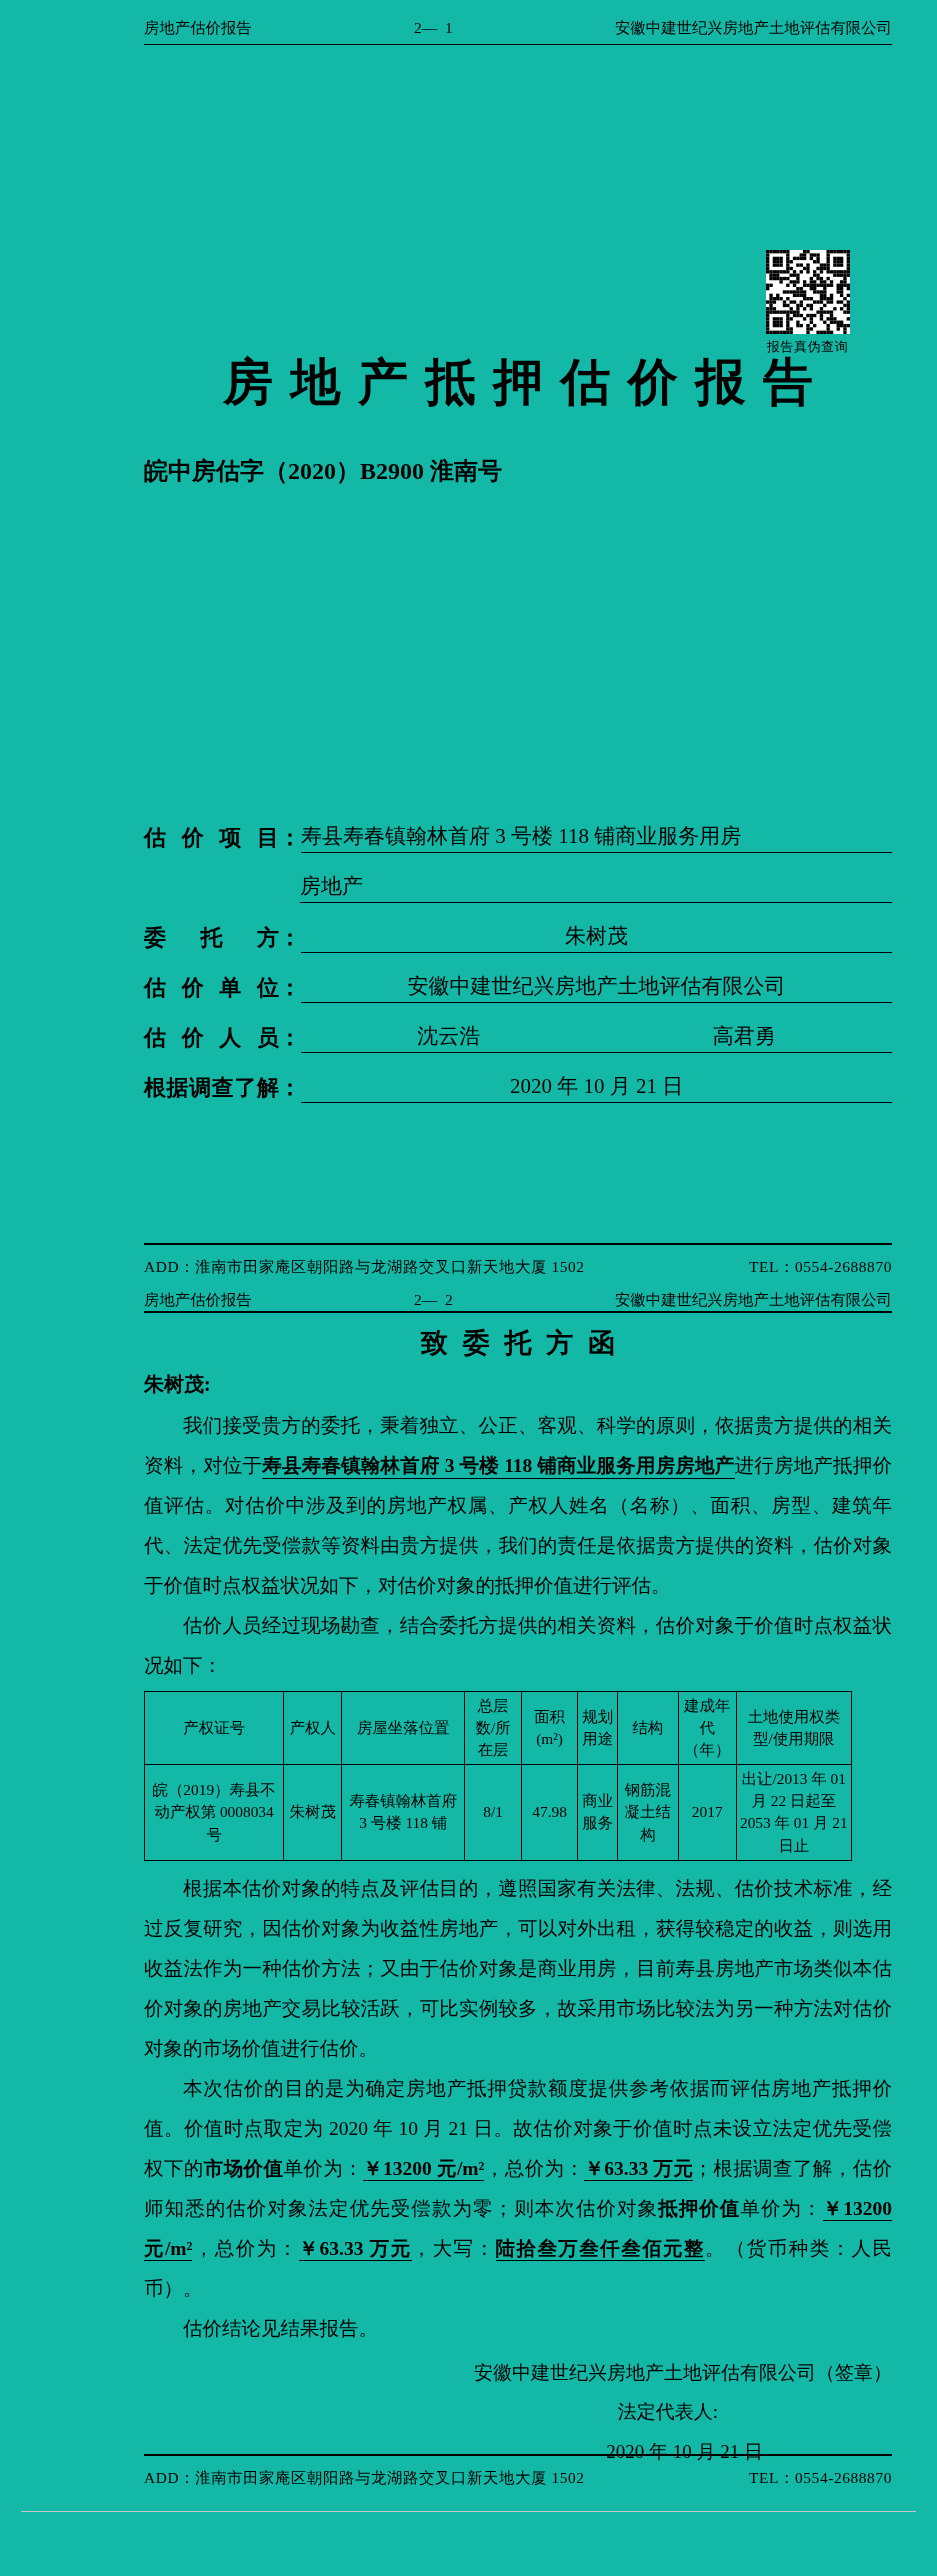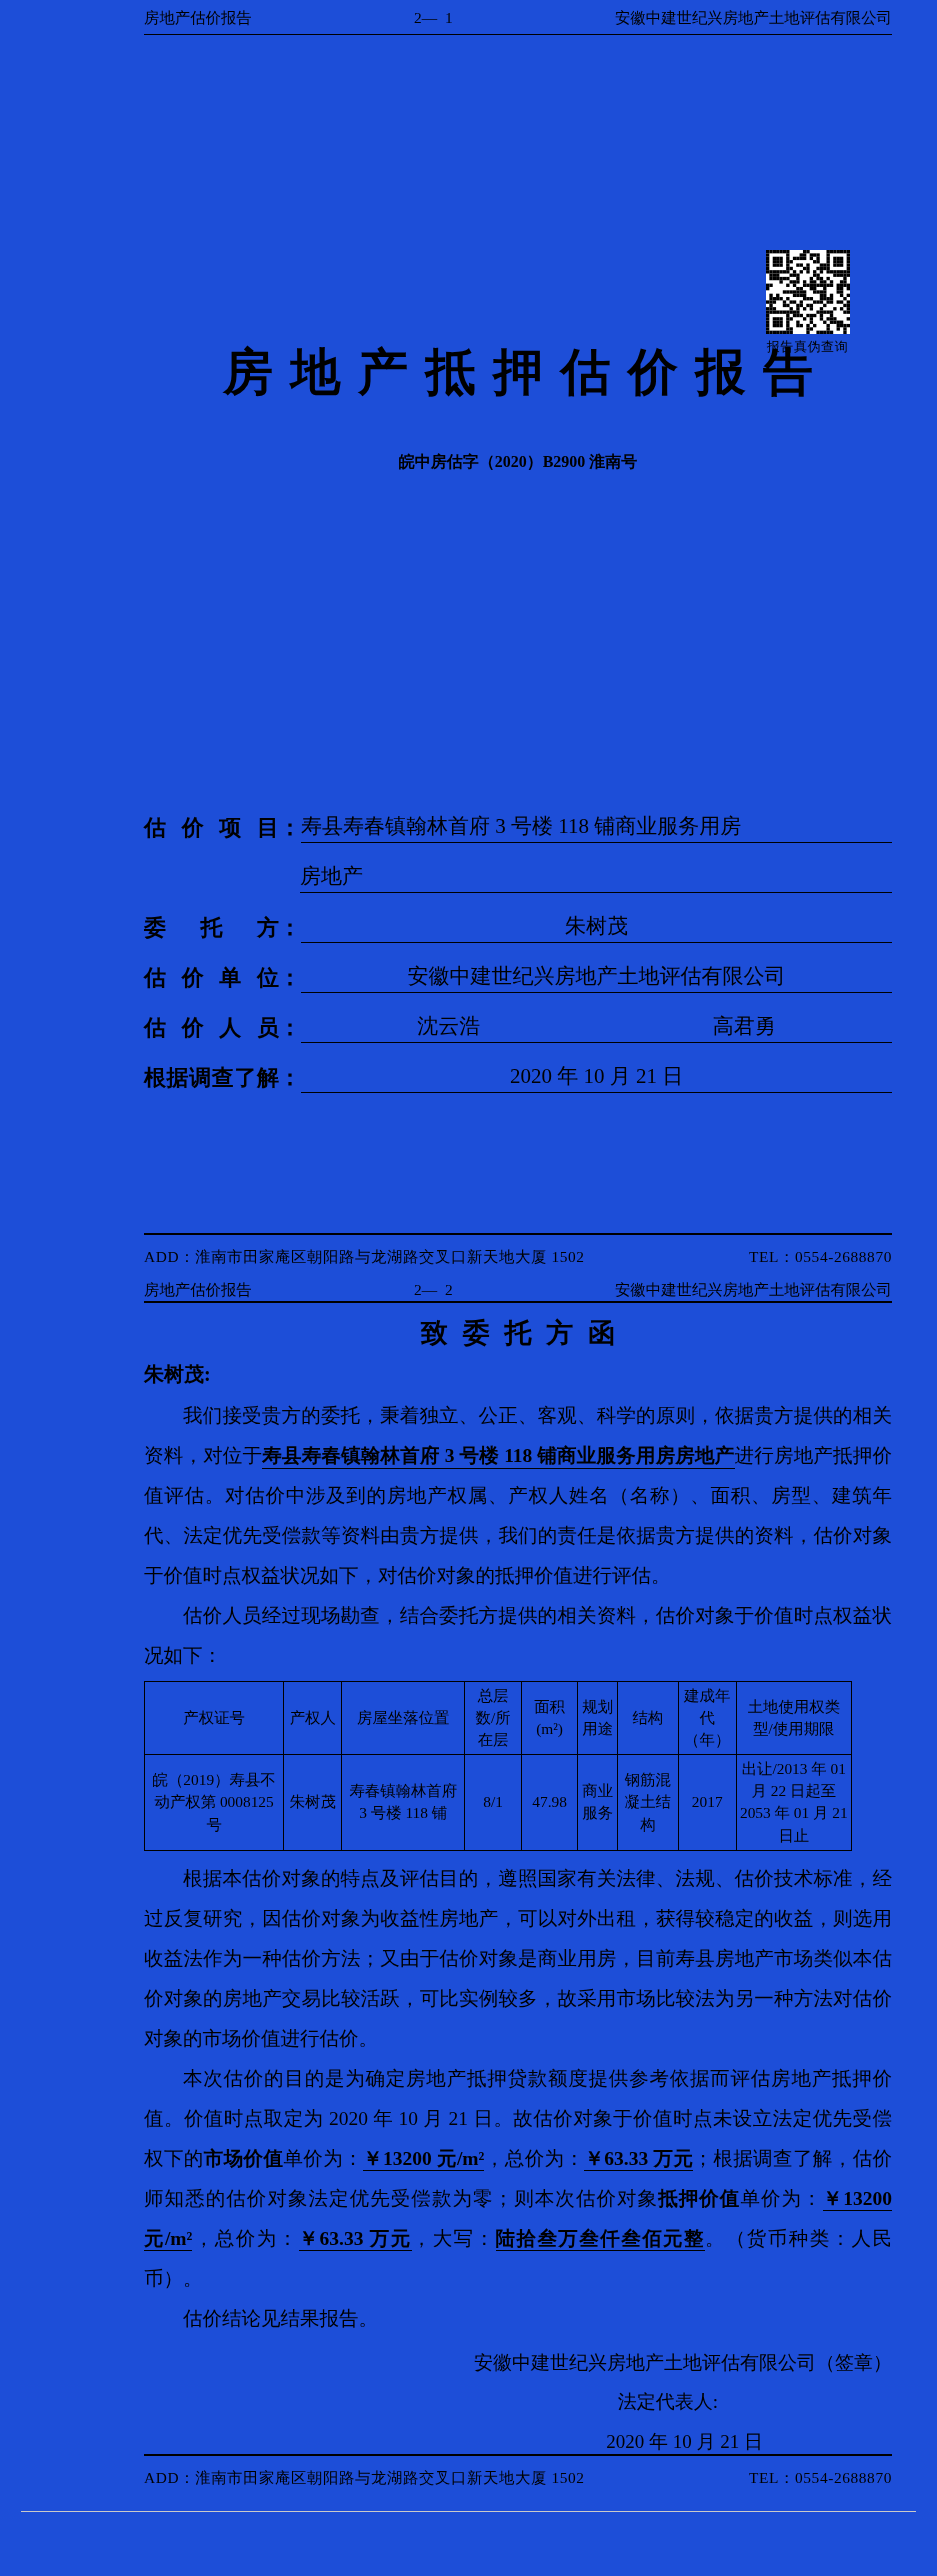--- a/index.html
+++ b/index.html
@@ -1,38 +1,38 @@
 <!DOCTYPE html>
 <html style="font-size:9.4px"><head>
 <meta charset="utf-8">
 <style>
   html,body { margin:0; padding:0; background:#ffffff; }
   body { font-family:"Liberation Serif","DejaVu Serif",serif; color:#000; }
   .sheet { position:relative; width:937px; height:2576px; box-sizing:border-box;
-           padding:9px 45px 0 144px; background:#1d4ed8; overflow:hidden; }
+           padding:19px 45px 0 144px; background:#14b8a6; overflow:hidden; }
 
   
   .hdr { display:flex; justify-content:space-between; align-items:flex-end;
          font-size:15.4px; line-height:17.7px; padding-bottom:7px; border-bottom:1.8px solid #000; }
   .hdr .c { white-space:pre; }
   .hdr2 { margin-top:15.4px; padding-bottom:2.4px; border-bottom:2.4px solid #000; }
   .ftr { display:flex; justify-content:space-between; border-top:2.4px solid #000;
          padding-top:13px; font-size:15.4px; line-height:17.7px; margin-top:120px; letter-spacing:0.6px; }
   .ftr2 { position:absolute; left:144px; right:45px; top:2454px; margin-top:0; }
   .bottomline { position:absolute; left:21px; right:21px; top:2511px; height:0.6px; background:#c9c9c9; }
 
   
   .qrbox { position:absolute; left:763px; top:250px; width:89px; text-align:center; }
   .qrbox svg { display:block; width:84px; height:84px; margin:0 auto; }
   .qrcap { font-size:13px; margin-top:3.5px; letter-spacing:0.6px; }
 
   
   .title { margin:312px 0 0 0; font-size:50px; line-height:50px; font-weight:bold;
            text-align:center; letter-spacing:0.35em; text-indent:0.35em; white-space:nowrap; }
-  .subtitle { margin-top:53px; font-size:16px; line-height:23.6px; font-weight:bold; text-align:center; }
+  .subtitle { margin-top:53px; font-size:24px; line-height:23.6px; font-weight:bold; }
 
   .form { margin-top:340px; }
   .frow { display:flex; align-items:flex-start; height:50px; }
   .flabel { display:inline-block; width:135px; font-weight:bold; font-size:22px;
             text-align:justify; text-align-last:justify; }
   .fcolon { font-weight:bold; font-size:22px; width:22px; }
   .fspacer { width:156px; }
   .fval { flex:1; border-bottom:1.8px solid #000; text-align:center; font-size:21px;
           line-height:26px; padding-bottom:2.4px; white-space:nowrap; }
   .fval.left { text-align:left; }
@@ -474,21 +474,21 @@
       <th>产权人</th>
       <th>房屋坐落位置</th>
       <th>总层数/所在层</th>
       <th>面积(m²)</th>
       <th>规划用途</th>
       <th>结构</th>
       <th>建成年代（年）</th>
       <th>土地使用权类型/使用期限</th>
     </tr>
     <tr class="d">
-      <td>皖（2019）寿县不动产权第 0008125 号</td>
+      <td>皖（2019）寿县不动产权第 0008034 号</td>
       <td>朱树茂</td>
       <td>寿春镇翰林首府 3 号楼 118 铺</td>
       <td>8/1</td>
       <td>47.98</td>
       <td>商业服务</td>
       <td>钢筋混凝土结构</td>
       <td>2017</td>
       <td>出让/2013 年 01 月 22 日起至 2053 年 01 月 21 日止</td>
     </tr>
   </tbody>

